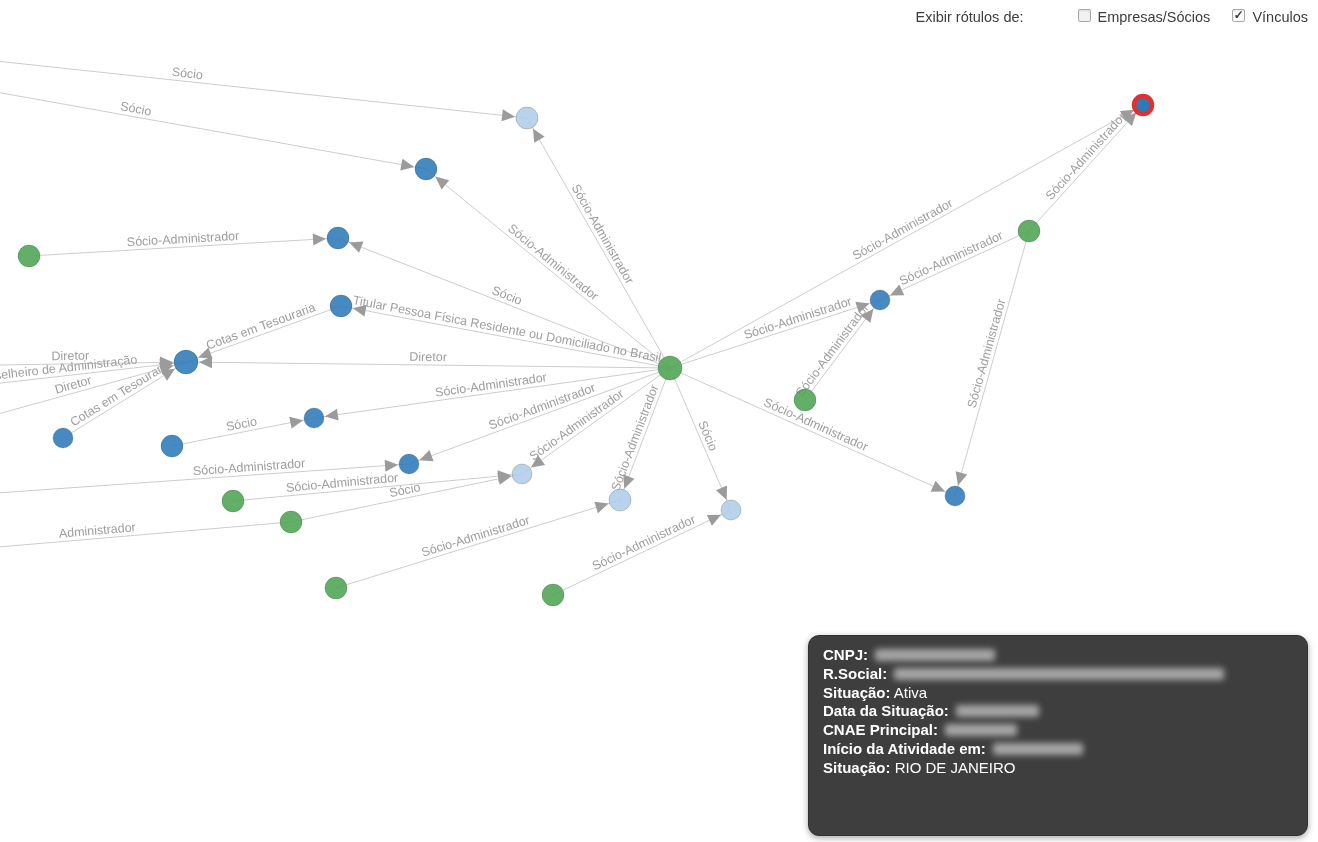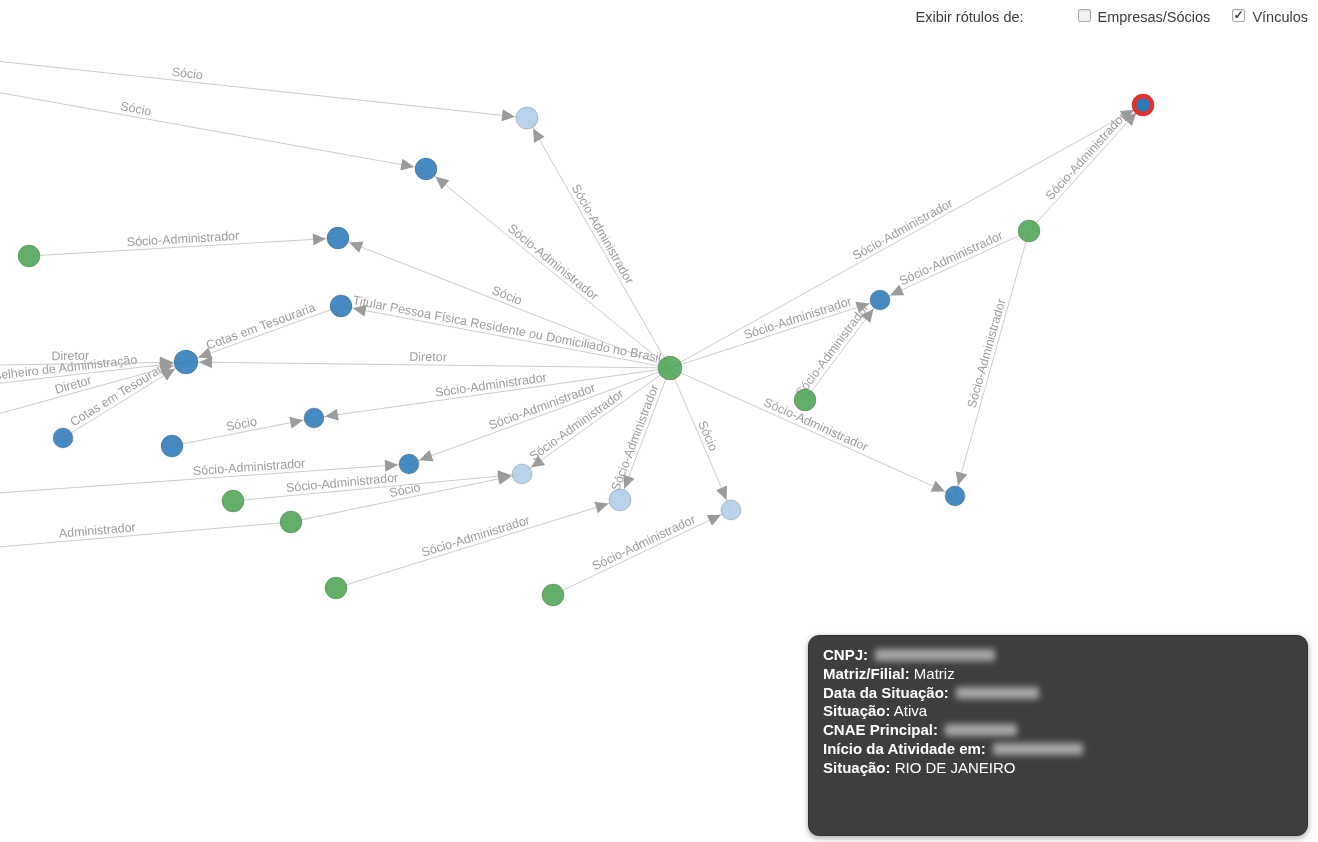--- a/index.html
+++ b/index.html
@@ -176,19 +176,19 @@
   <span class="cbgroup">
     <span class="cb checked" id="cb1">
       <span class="tick" id="tick1">✓</span>
     </span>
     <span>Vínculos</span>
   </span>
 </div>
 
 <div class="tooltip" id="tooltip">
     <div class="trow"><b>CNPJ:</b><span class="redact" style="width: 120px;"></span></div>
-    <div class="trow"><b>Matriz/Filial:</b> <span>Matriz</span></div>
+    <div class="trow"><b>R.Social:</b><span class="redact" style="width: 330px;"></span></div>
+    <div class="trow"><b>Situação:</b> <span>Ativa</span></div>
     <div class="trow"><b>Data da Situação:</b><span class="redact" style="width: 83px;"></span></div>
-    <div class="trow"><b>Situação:</b> <span>Ativa</span></div>
     <div class="trow"><b>CNAE Principal:</b><span class="redact" style="width: 72px;"></span></div>
     <div class="trow"><b>Início da Atividade em:</b><span class="redact" style="width: 90px;"></span></div>
     <div class="trow"><b>Situação:</b> <span>RIO DE JANEIRO</span></div>
   </div>
 
 </body></html>

